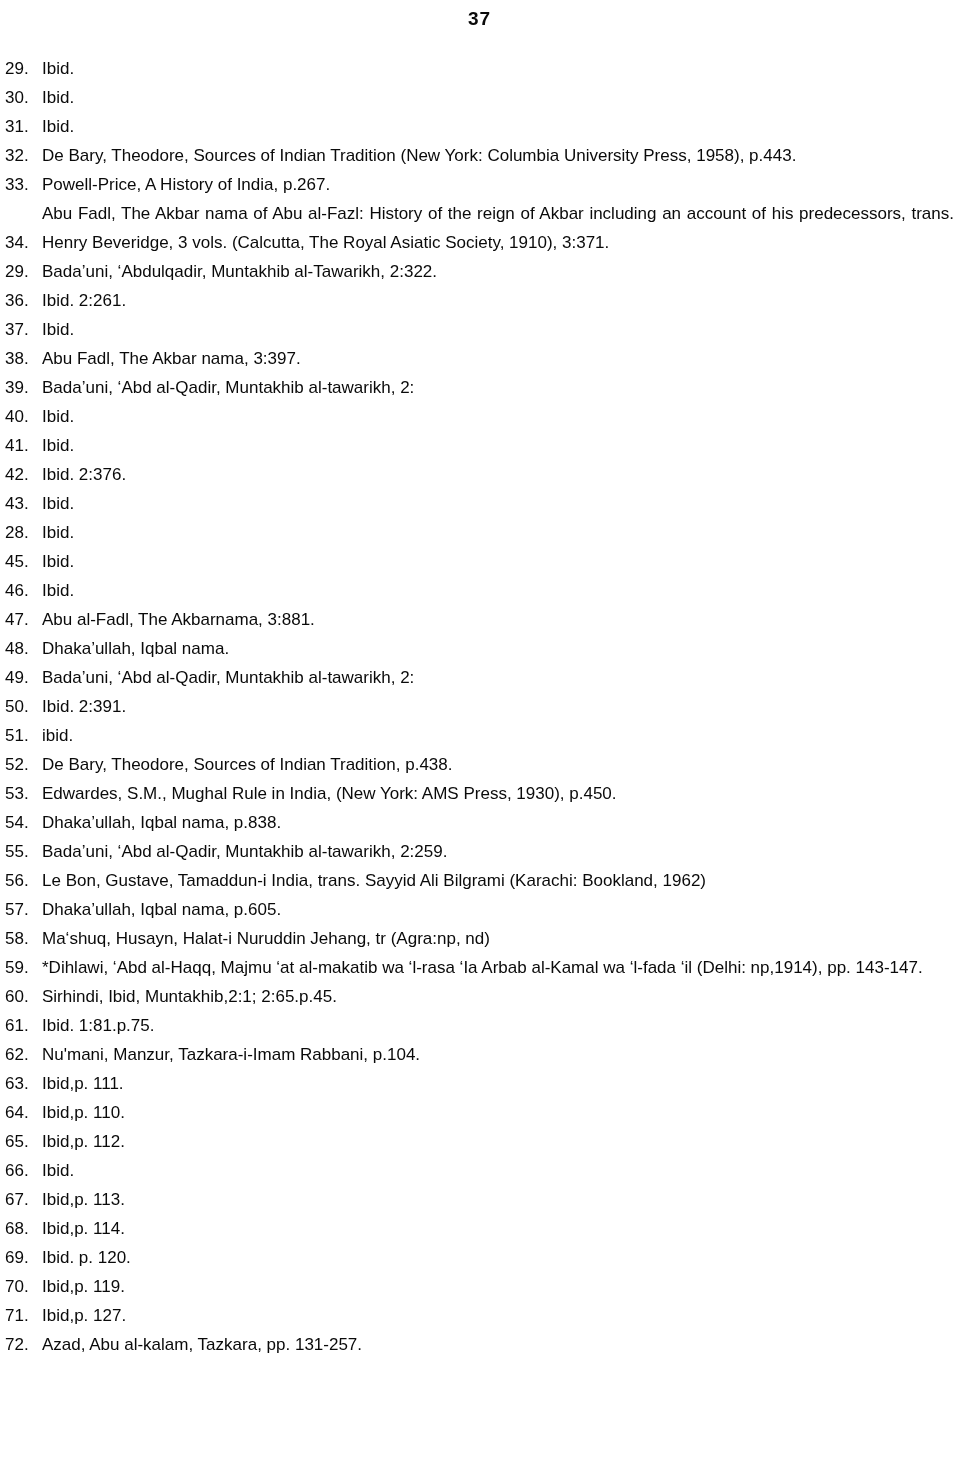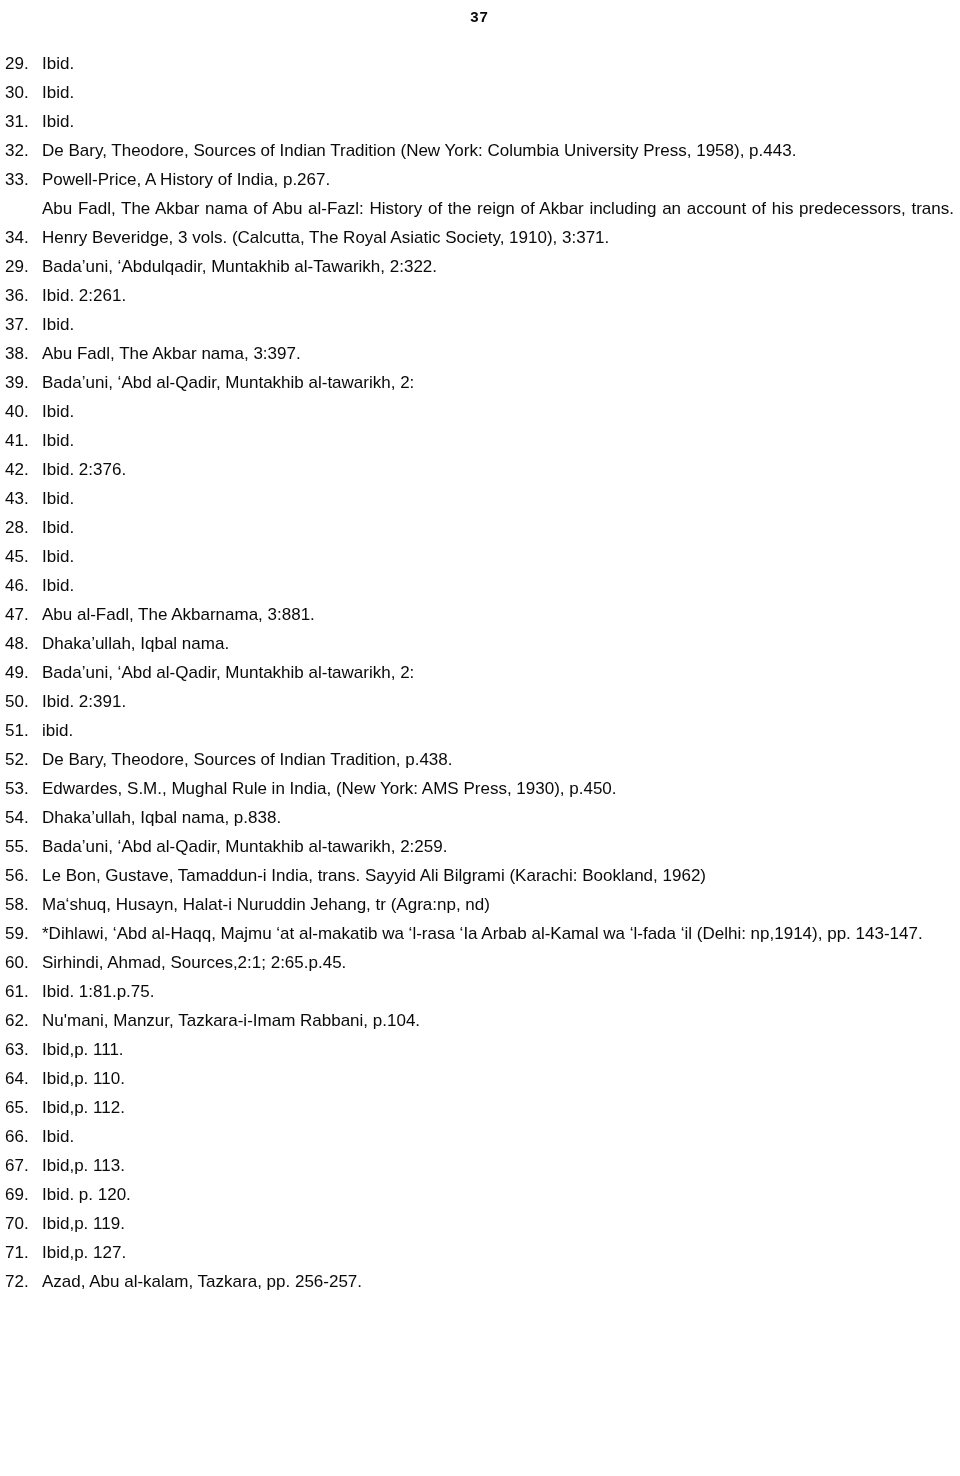--- a/index.html
+++ b/index.html
@@ -16,21 +16,21 @@
   }
   .page {
     box-sizing: border-box;
     width: 960px;
     min-height: 1476px;
     padding: 6px 6px 12px 5px;
   }
   .page-number {
     text-align: center;
     font-weight: bold;
-    font-size: 15px;
+    font-size: 19px;
     letter-spacing: 1px;
     margin: 2px 0 24px 0;
   }
   .notes {
     width: 100%;
   }
   .note {
     display: flex;
     line-height: 29px;
     align-items: flex-end;
@@ -159,30 +159,34 @@
       </div>
       <div class="note">
         <span class="note-num it">55.</span>
         <span class="note-text"><span>Bada’uni, ‘Abd al-Qadir, </span><span class="it">Muntakhib al-tawarikh, 2:259.</span></span>
       </div>
       <div class="note">
         <span class="note-num">56.</span>
         <span class="note-text"><span>Le Bon, Gustave, </span><span class="it">Tamaddun-i India,</span><span> trans.  Sayyid Ali Bilgrami (Karachi: Bookland, 1962)</span></span>
       </div>
       <div class="note">
+        <span class="note-num">57.</span>
+        <span class="note-text"><span>Dhaka’ullah, </span><span class="it">Iqbal nama,</span><span> p.605.</span></span>
+      </div>
+      <div class="note">
         <span class="note-num">58.</span>
         <span class="note-text"><span>Ma‘shuq, </span><span class="it">Husayn, Halat-i Nuruddin Jehang, tr</span><span> (Agra:np, nd)</span></span>
       </div>
       <div class="note">
         <span class="note-num">59.</span>
         <span class="note-text"><span>*Dihlawi, ‘Abd al-Haqq, </span><span class="it">Majmu ‘at al-makatib wa ‘l-rasa ‘Ia Arbab al-Kamal wa ‘l-fada ‘il</span><span> (Delhi: np,1914), pp. 143-147.</span></span>
       </div>
       <div class="note">
         <span class="note-num">60.</span>
-        <span class="note-text"><span>Sirhindi, Ahmad, </span><span class="it">Sources,</span><span>2:1; 2:65.p.45.</span></span>
+        <span class="note-text"><span>Sirhindi, Ibid, </span><span class="it">Muntakhib,</span><span>2:1; 2:65.p.45.</span></span>
       </div>
       <div class="note">
         <span class="note-num">61.</span>
         <span class="note-text"><span>Ibid. </span><span class="it">1:81.p.75.</span></span>
       </div>
       <div class="note">
         <span class="note-num">62.</span>
         <span class="note-text"><span>Nu'mani, Manzur, </span><span class="it">Tazkara-i-Imam Rabbani,</span><span> p.104.</span></span>
       </div>
       <div class="note">
@@ -199,29 +203,33 @@
       </div>
       <div class="note">
         <span class="note-num">66.</span>
         <span class="note-text"><span>Ibid.</span></span>
       </div>
       <div class="note">
         <span class="note-num">67.</span>
         <span class="note-text"><span>Ibid,p. 113.</span></span>
       </div>
       <div class="note">
+        <span class="note-num">68.</span>
+        <span class="note-text"><span>Ibid,p. 114.</span></span>
+      </div>
+      <div class="note">
         <span class="note-num">69.</span>
         <span class="note-text"><span>Ibid. p. 120.</span></span>
       </div>
       <div class="note">
         <span class="note-num">70.</span>
         <span class="note-text"><span>Ibid,p. 119.</span></span>
       </div>
       <div class="note">
         <span class="note-num">71.</span>
         <span class="note-text"><span>Ibid,p. 127.</span></span>
       </div>
       <div class="note">
         <span class="note-num">72.</span>
-        <span class="note-text"><span>Azad, Abu al-kalam, </span><span class="it">Tazkara,</span><span> pp. 256-257.</span></span>
+        <span class="note-text"><span>Azad, Abu al-kalam, </span><span class="it">Tazkara,</span><span> pp. 131-257.</span></span>
       </div>
     </div>
 </div>
 
 </body></html>

